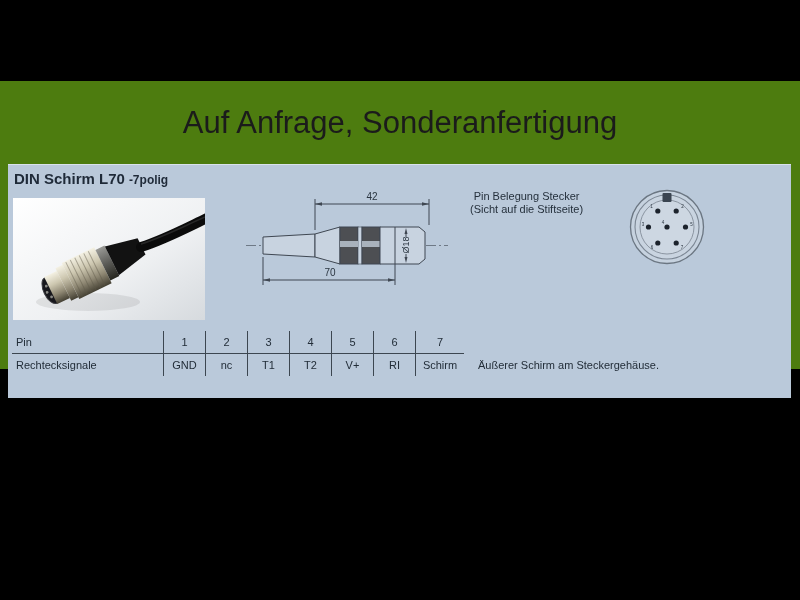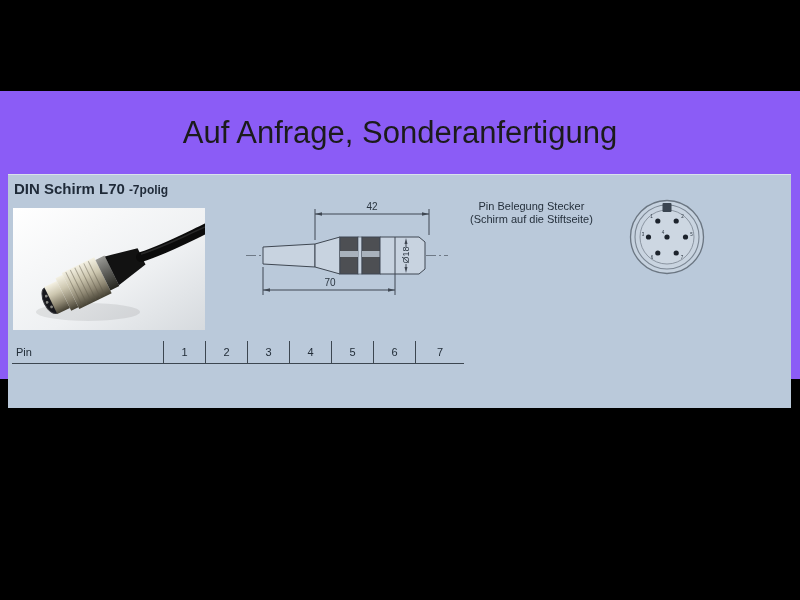--- a/index.html
+++ b/index.html
@@ -2,22 +2,22 @@
 <html><head>
 <meta charset="utf-8">
 <style>
   html,body { margin:0; padding:0; }
   body {
     width:800px; height:600px; position:relative; overflow:hidden;
     background:#000;
     font-family:"Liberation Sans", sans-serif;
   }
   .content {
-    position:absolute; left:0; top:91px; width:800px; height:288px;
-    background:#8b5cf6;
+    position:absolute; left:0; top:81px; width:800px; height:288px;
+    background:#4d7c0f;
   }
   .main-title {
     position:absolute; top:24px; left:0; width:100%;
     text-align:center; font-size:31px; color:#1b1b1b;
   }
   .panel {
     position:absolute; left:8px; top:83px; width:783px; height:233px;
     background:#bac9da; border-top:1px solid #d9e2eb;
   }
   .panel-heading {
@@ -136,21 +136,21 @@
 
       <line x1="406" y1="246" x2="406" y2="250" class="dimline"></line>
       <line x1="406" y1="267" x2="406" y2="271" class="dimline"></line>
       <polygon points="406,241 404.5,247 407.5,247" fill="#3f4752"></polygon>
       <polygon points="406,276 404.5,270 407.5,270" fill="#3f4752"></polygon>
       <text transform="rotate(-90 406 258)" x="406" y="261" font-size="9" text-anchor="middle">Ø18</text>
     </svg>
 
     <div class="pin-legend">
       <span>Pin Belegung Stecker</span><br>
-      <span>(Schirm auf die Stiftseite)</span>
+      <span>(Sicht auf die Stiftseite)</span>
     </div>
 
     <svg class="pin-diagram" viewBox="624 198 90 88" width="90" height="88">
       <circle cx="667" cy="240" r="36.5" fill="#c6d2df" stroke="#6b7682" stroke-width="1.3"></circle>
       <circle cx="667" cy="240" r="32" fill="#c9d4e0" stroke="#7c8794" stroke-width="1.1"></circle>
       <circle cx="667" cy="240" r="27" fill="#cdd7e2" stroke="#8b95a1" stroke-width="1"></circle>
       <rect x="662.5" y="206" width="9" height="9" rx="1" fill="#3a4450"></rect>
       <g fill="#1c232c">
         <circle cx="657.8" cy="224" r="2.6"></circle>
         <circle cx="676.2" cy="224" r="2.6"></circle>
@@ -177,17 +177,28 @@
         <td class="lbl b">Pin</td>
         <td class="c b">1</td>
         <td class="c b">2</td>
         <td class="c b">3</td>
         <td class="c b">4</td>
         <td class="c b">5</td>
         <td class="c b">6</td>
         <td class="c c7 b">7</td>
         <td class="note"></td>
       </tr>
+      <tr>
+        <td class="lbl">Rechtecksignale</td>
+        <td class="c">GND</td>
+        <td class="c">nc</td>
+        <td class="c">T1</td>
+        <td class="c">T2</td>
+        <td class="c">V+</td>
+        <td class="c">RI</td>
+        <td class="c c7">Schirm</td>
+        <td class="note">Äußerer Schirm am Steckergehäuse.</td>
+      </tr>
     </tbody>
       </table>
 
   </div>
 </div>
 
 </body></html>

